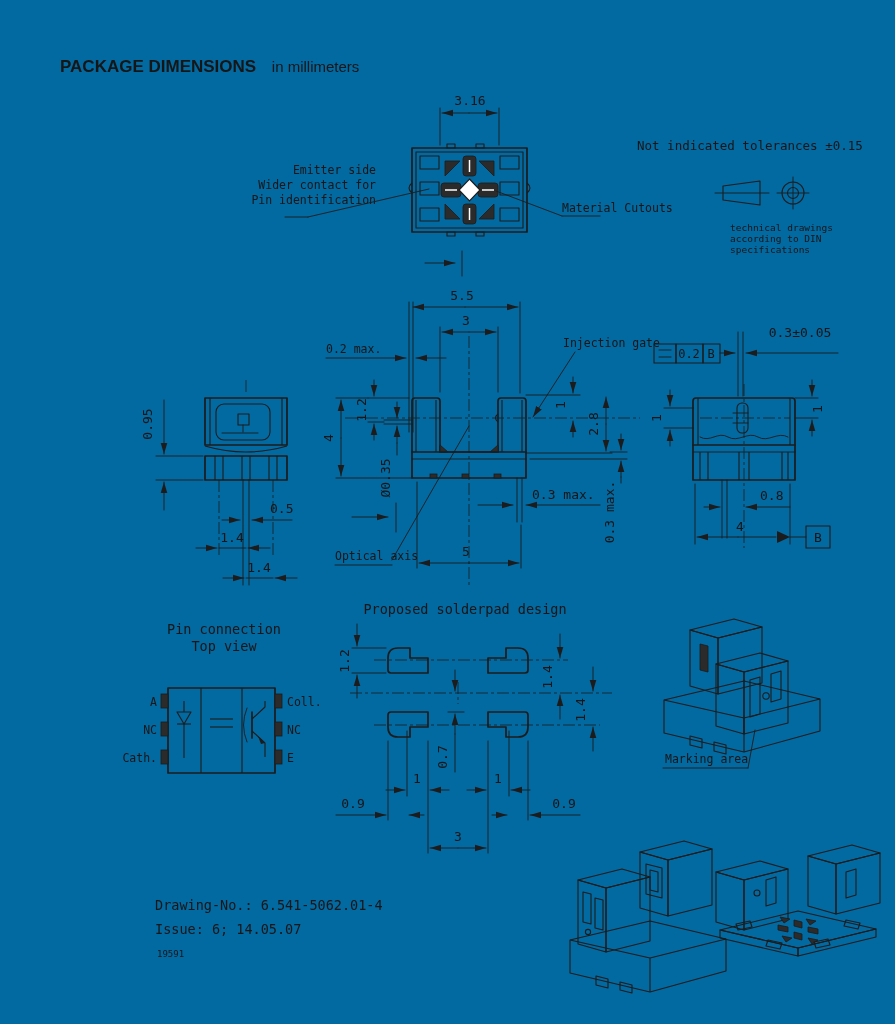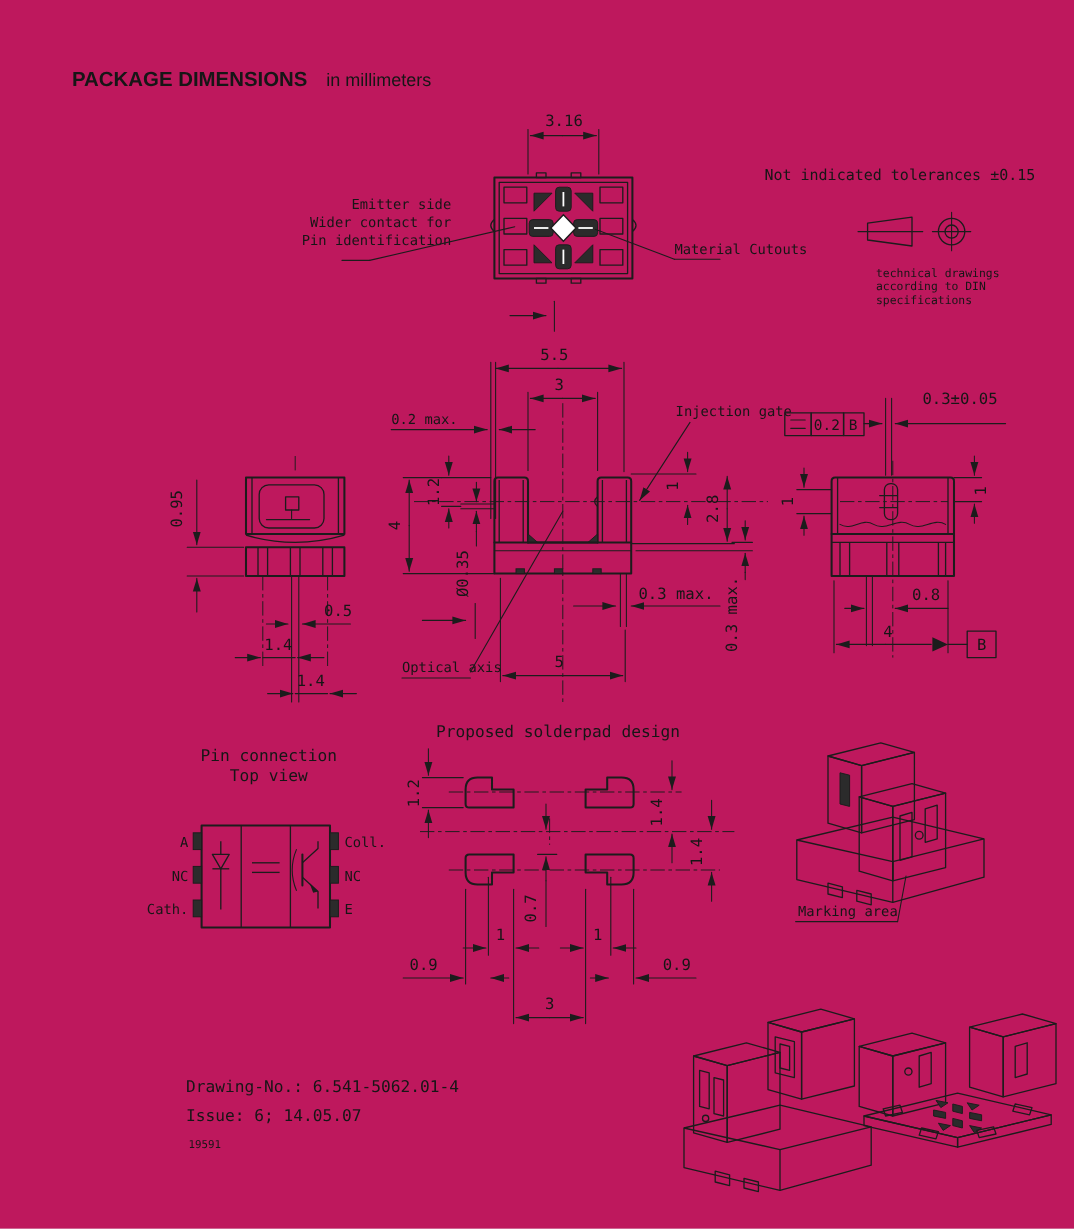--- a/index.html
+++ b/index.html
@@ -1,16 +1,16 @@
 <!DOCTYPE html>
 <html><head>
 <meta charset="utf-8">
 <style>
   html,body{margin:0;padding:0;background:#e8e8e8;}
-  #page{width:895px;height:1024px;background:#be185d;position:relative;margin:0 auto;
+  #page{width:895px;height:1024px;background:#0369a1;position:relative;margin:0 auto;
         font-family:"DejaVu Sans Mono",monospace;}
   svg{display:block}
   .ol{fill:none;stroke:#1c1c1c;stroke-width:1.7;stroke-linejoin:round;stroke-linecap:round}
   .ol2{fill:none;stroke:#1c1c1c;stroke-width:1.1;stroke-linejoin:round}
   .thin{fill:none;stroke:#1c1c1c;stroke-width:0.9;stroke-linecap:round}
   .cl{fill:none;stroke:#1c1c1c;stroke-width:0.8;stroke-dasharray:12 3 3 3}
   .dk{fill:#2b2b2b;stroke:#1c1c1c;stroke-width:0.8}
   .wt{stroke:#ffffff;stroke-width:1.5}
   text{fill:#161616}
   .dim{font:13px "DejaVu Sans Mono",monospace;text-anchor:middle}

